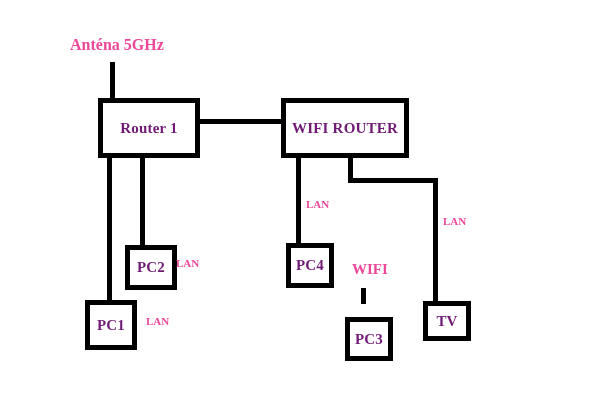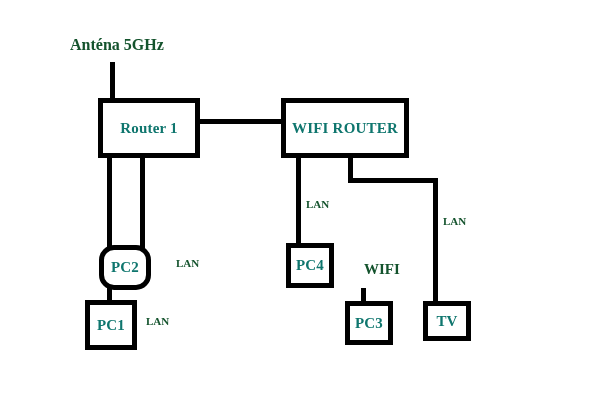--- a/index.html
+++ b/index.html
@@ -21,49 +21,49 @@
     position: absolute;
     box-sizing: border-box;
     background: #ffffff;
     border: 5px solid #000000;
     display: flex;
     align-items: center;
     justify-content: center;
     z-index: 3;
   }
   .node-label {
-    color: #0f766e;
+    color: #701a75;
     font-weight: bold;
     font-family: "Liberation Serif", "DejaVu Serif", serif;
     white-space: nowrap;
     letter-spacing: 0.2px;
   }
   .node.router .node-label { font-size: 15px; }
   .node.wifirouter .node-label { font-size: 15px; }
   .node.pc .node-label { font-size: 15px; }
   
   .wire {
     position: absolute;
     background: #000000;
     z-index: 1;
   }
   .wire.h { height: 5px; }
   .wire.v { width: 5px; }
   
   .text-label {
     position: absolute;
-    color: #14532d;
+    color: #ec4899;
     font-weight: bold;
     font-family: "Liberation Serif", "DejaVu Serif", serif;
     white-space: nowrap;
     z-index: 4;
   }
   .label-antenna { font-size: 16px; }
   .label-lan { font-size: 11px; }
-  .label-wifi { font-size: 15px; margin-left: 12px; }
+  .label-wifi { font-size: 15px; }
 </style>
 </head>
 <body>
 
 <div id="canvas">
 
   <div class="wire v" style="left:110px; top:62px; height:40px;"></div>
 
   <div class="wire h" style="left:197px; top:119px; width:88px;"></div>
 
@@ -82,33 +82,33 @@
   <div class="wire v" style="left:361px; top:288px; height:16px;"></div>
 
   <div class="node router" style="left:98px; top:98px; width:102px; height:60px;">
     <span class="node-label">Router 1</span>
   </div>
 
   <div class="node wifirouter" style="left:281px; top:98px; width:128px; height:60px;">
     <span class="node-label">WIFI ROUTER</span>
   </div>
 
-  <div class="node pc" style="left:99px; top:245px; width:52px; height:45px;border-radius:15px;">
+  <div class="node pc" style="left:125px; top:245px; width:52px; height:45px;">
     <span class="node-label">PC2</span>
   </div>
 
   <div class="node pc" style="left:85px; top:300px; width:52px; height:50px;">
     <span class="node-label">PC1</span>
   </div>
 
   <div class="node pc" style="left:286px; top:243px; width:48px; height:45px;">
     <span class="node-label">PC4</span>
   </div>
 
-  <div class="node pc" style="left:345px; top:301px; width:48px; height:44px;">
+  <div class="node pc" style="left:345px; top:317px; width:48px; height:44px;">
     <span class="node-label">PC3</span>
   </div>
 
   <div class="node pc" style="left:423px; top:301px; width:48px; height:40px;">
     <span class="node-label">TV</span>
   </div>
 
   <div class="text-label label-antenna" style="left:70px; top:36px;">Anténa 5GHz</div>
 
   <div class="text-label label-lan" style="left:176px; top:257px;">LAN</div>

